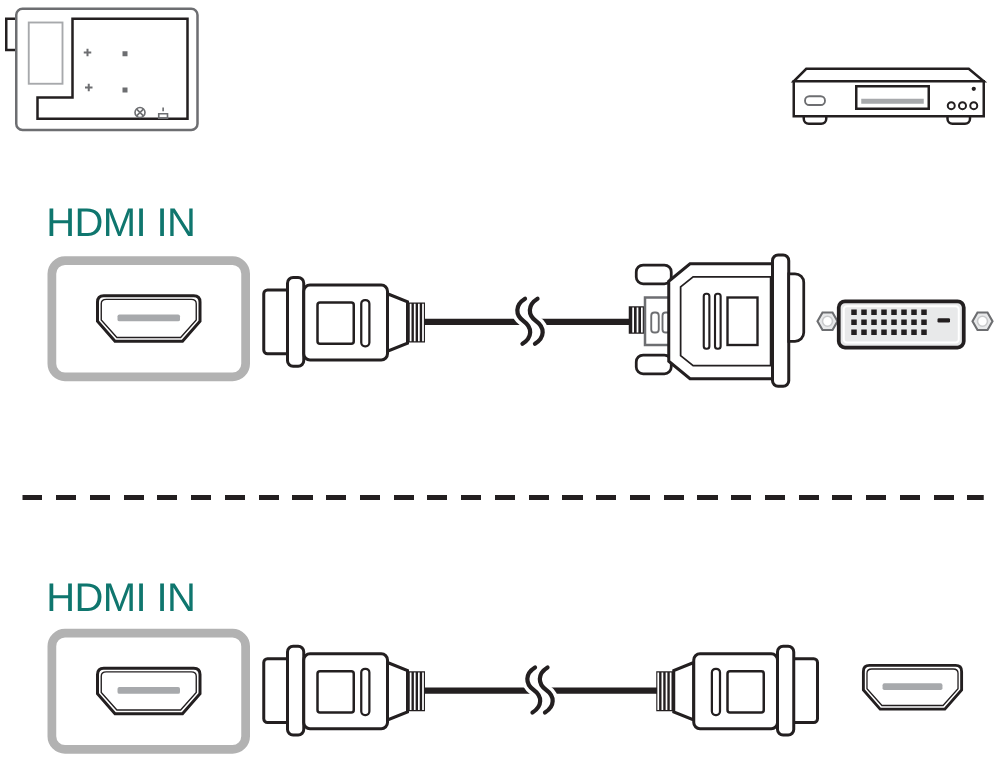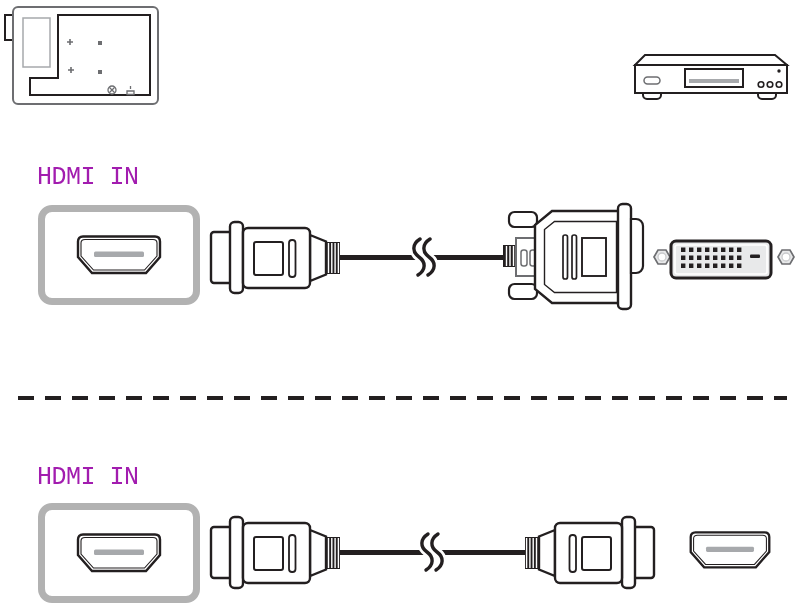--- a/index.html
+++ b/index.html
@@ -13,21 +13,21 @@
   svg{display:block;overflow:visible;}
   .sd{stroke:var(--line);}   .smg{stroke:var(--mid-gray);}
   .slg{stroke:var(--light-gray);} .sw{stroke:#ffffff;} .shalo{stroke:#ffffff;}
   .fw{fill:#ffffff;} .fn{fill:none;} .fd{fill:var(--line);}
   .flg{fill:var(--light-gray);} .fmg{fill:var(--mid-gray);} .fdvi{fill:var(--dvi-fill);}
   .port-box{position:absolute;width:162px;height:100px;border:7px solid var(--box-gray);
             border-radius:14px;background:#fff;box-sizing:border-box;}
   .cable{position:absolute;height:5px;background:var(--line);}
   .separator{position:absolute;left:18px;top:396px;width:769px;height:4px;
              background:repeating-linear-gradient(to right,var(--line) 0 16px,transparent 16px 27px);}
-  .port-label{position:absolute;font-size:25px;line-height:28px;color:#a21caf;letter-spacing:-0.5px;font-family:Liberation Mono, monospace;}
+  .port-label{position:absolute;font-size:32px;line-height:28px;color:#0f766e;letter-spacing:-0.5px;}
   .mirror{transform:scaleX(-1);}
 </style>
 </head>
 <body>
 
 <div class="page">
 
   <svg class="abs" style="left:3px;top:5px" width="158" height="102" viewBox="0 0 158 102">
     <rect class="sd fw" x="2" y="10" width="10" height="25" stroke-width="2"></rect>
     <rect class="smg fw" x="10" y="2" width="145" height="97" rx="5" stroke-width="2"></rect>

